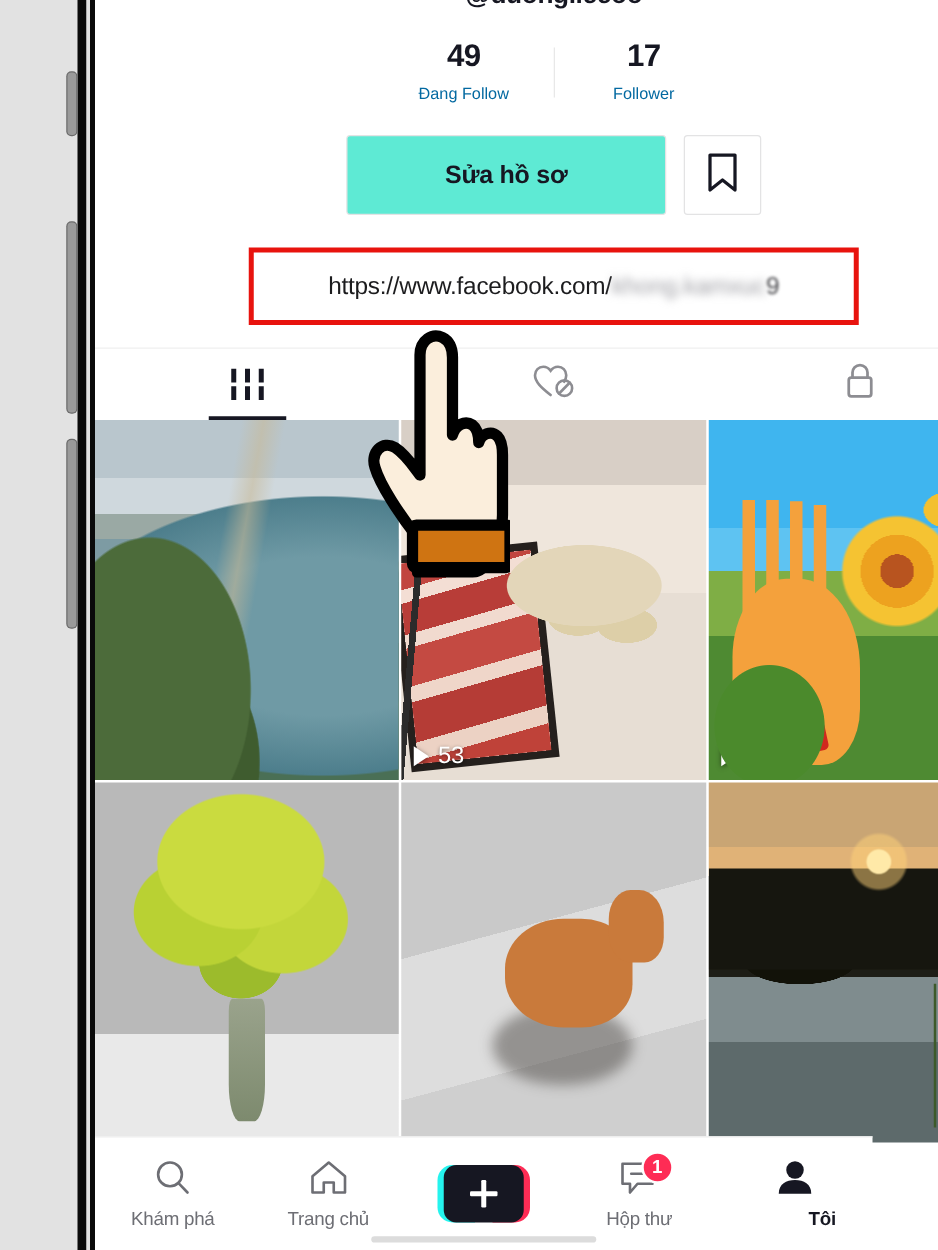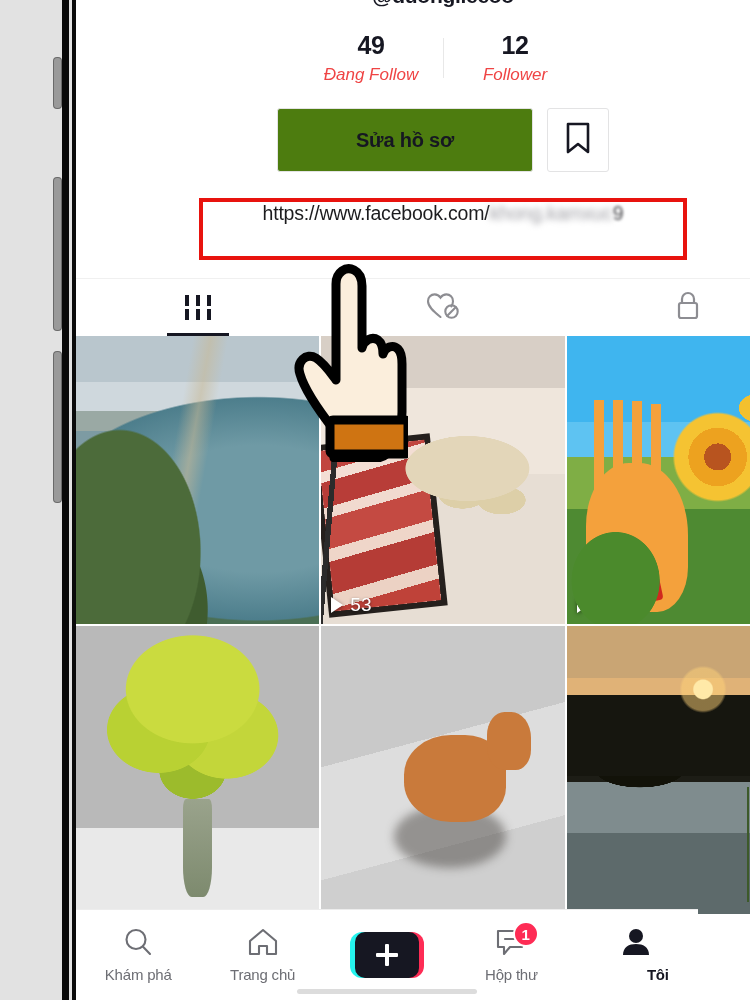--- a/index.html
+++ b/index.html
@@ -51,42 +51,42 @@
     padding-top:14px;
   }
   .stat{
     width:144px; text-align:center; position:relative;
   }
   .stat + .stat::before{
     content:""; position:absolute; left:0; top:8px;
     width:1px; height:40px; background:#e8e8e8;
   }
   .stat-num{ font-size:25px; font-weight:bold; color:#161722; line-height:30px; letter-spacing:-.5px;}
-  .stat-lbl{ font-size:17px; color:#ef4444; margin-top:6px; line-height:18px;font-style:italic;}
+  .stat-lbl{ font-size:13px; color:#0369a1; margin-top:6px; line-height:18px;}
 
   
   .btn-row{
     display:flex; justify-content:center; align-items:center;
     gap:14px; margin-top:24px;
   }
   .edit-btn{
     width:256px; height:64px; border:1px solid #e3e3e4; border-radius:3px;
-    background:#4d7c0f; display:flex; align-items:center; justify-content:center;
+    background:#5eead4; display:flex; align-items:center; justify-content:center;
     font-size:20px; font-weight:bold; color:#161722; letter-spacing:-.2px;
   }
   .bm-btn{
     width:62px; height:64px; border:1px solid #e3e3e4; border-radius:3px;
     background:#fff; display:flex; align-items:center; justify-content:center;
   }
 
   
   .link-wrap{ margin-top:26px; display:flex; justify-content:center; }
   .link-box{
     width:488px; height:62px; border:4px solid #e8130e;
-    display:flex; align-items:flex-start; justify-content:center; background:#fff;
+    display:flex; align-items:center; justify-content:center; background:#fff;
   }
   .link-text{
     font-size:19.5px; color:#1c1c1e; letter-spacing:-.2px; white-space:nowrap;
   }
   .link-text .blur{
     color:#9d9da3; filter:blur(3.2px); -webkit-filter:blur(3.2px);
   }
   .link-text .blur-tail{ color:#4a4a4e; filter:blur(1.4px); }
 
   
@@ -294,21 +294,21 @@
     <div class="username-row">
       <div class="username">@duonglieeoo</div>
     </div>
 
     <div class="stats">
       <div class="stat">
         <div class="stat-num">49</div>
         <div class="stat-lbl">Đang Follow</div>
       </div>
       <div class="stat">
-        <div class="stat-num">12</div>
+        <div class="stat-num">17</div>
         <div class="stat-lbl">Follower</div>
       </div>
     </div>
 
     <div class="btn-row">
       <div class="edit-btn">
         <span>Sửa hồ sơ</span>
       </div>
       <div class="bm-btn">
         <span>

